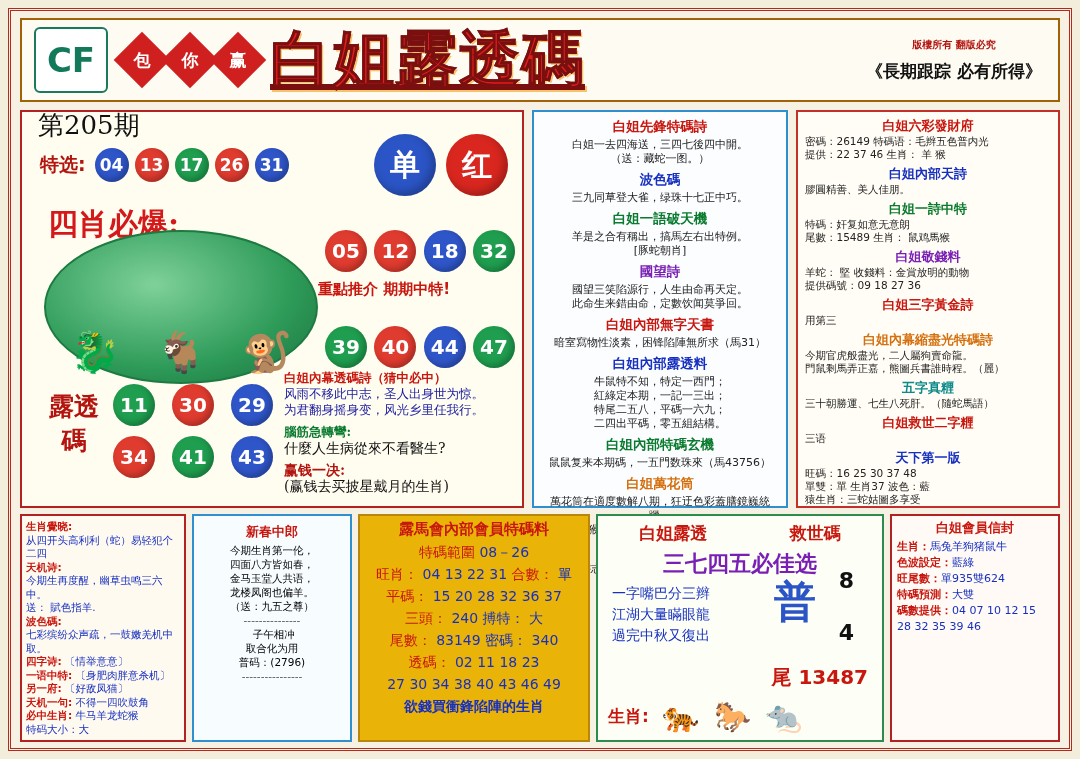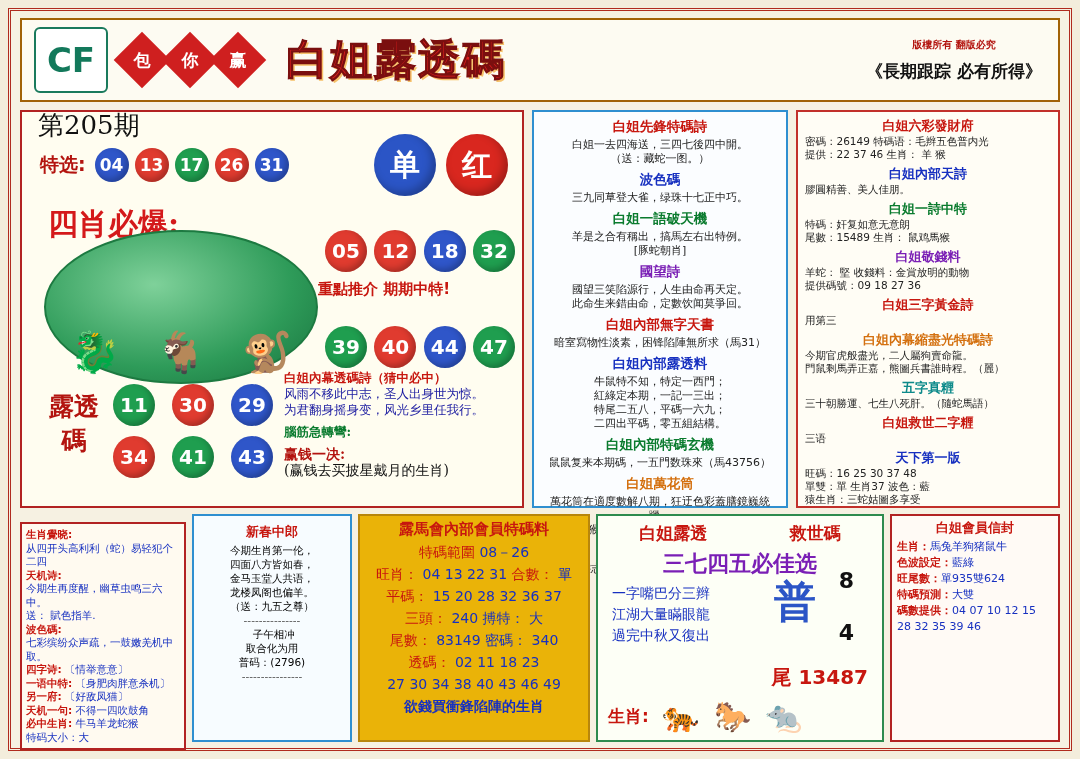--- a/index.html
+++ b/index.html
@@ -41,27 +41,28 @@
     width:40px;height:40px;margin:0 4px;
     background:#cf1f1f;transform:rotate(45deg);
     display:flex;align-items:center;justify-content:center;
   }
   .diamond span{
     transform:rotate(-45deg);
     color:#fff;font-size:17px;font-weight:bold;
     font-family:"DejaVu Sans",sans-serif;
   }
   .main-title{
-    margin-left:24px;
-    font-size:42px;font-weight:bold;
+    margin-left:8px;
+    font-size:61px;font-weight:bold;
     color:#e21d1d;
     -webkit-text-stroke:1px #7a0f0f;
     letter-spacing:2px;
     font-family:"DejaVu Sans",sans-serif;
     text-shadow:2px 2px 0 #f6c26b;
+    text-decoration:underline;
   }
   .header-right{
     margin-left:auto;margin-right:16px;text-align:center;
     color:#b3140f;font-weight:bold;
   }
   .header-right .line1{font-size:10px;}
   .header-right .line2{font-size:17px;margin-top:8px;color:#111;}
 
   
   .mid{
@@ -158,21 +159,21 @@
   
   .p-right{left:776px;top:0;width:264px;height:398px;border-color:#c2302a;background:#fffdf5;}
   .p-right .inner{padding:5px 7px;}
   .rblk{margin-bottom:4px;text-align:center;}
   .rblk .t{font-size:13px;font-weight:bold;}
   .rblk .c{font-size:10.5px;line-height:13px;color:#222;text-align:left;}
 
   
   .bot{position:absolute;left:20px;top:514px;width:1040px;height:228px;}
   .b-panel{position:absolute;box-sizing:border-box;border:2px solid #2d8b4e;background:#fdfcf3;}
-  .b1{left:0;top:8px;width:166px;height:228px;border-color:#b22222;background:#fffaf0;}
+  .b1{left:0;top:0;width:166px;height:228px;border-color:#b22222;background:#fffaf0;}
   .b2{left:172px;top:0;width:160px;height:228px;border-color:#2f8fd0;background:#f7fcff;}
   .b3{left:338px;top:0;width:232px;height:228px;border-color:#b8860b;background:#eab308;}
   .b4{left:576px;top:0;width:288px;height:228px;border-color:#2d8b4e;background:#fdfff6;}
   .b5{left:870px;top:0;width:170px;height:228px;border-color:#b22222;background:#fffaf5;}
 
   .b1 .ln{font-size:10.5px;line-height:13.5px;padding:0 4px;}
   .b2 .ln{font-size:10.5px;line-height:14px;padding:0 5px;text-align:center;}
   .b3 .hd{
     text-align:center;font-size:15px;font-weight:bold;color:#c7170f;
     margin:4px 0 2px;
@@ -281,20 +282,21 @@
           <span class="ball big green">41</span>
           <span class="ball big blue">43</span>
         </div>
       </div>
 
       <div class="poem">
         <div class="hd">白姐內幕透碼詩（猜中必中）</div>
         <div>风雨不移此中志，圣人出身世为惊。</div>
         <div>为君翻身摇身变，风光乡里任我行。</div>
         <div class="q" style="margin-top:6px">腦筋急轉彎:</div>
+        <div style="font-size:14px;color:#111">什麼人生病從來不看醫生?</div>
         <div class="win" style="margin-top:6px;font-size:14px">赢钱一决:</div>
         <div style="font-size:14px;color:#111">(赢钱去买披星戴月的生肖)</div>
       </div>
     </div>
 
     <div class="panel p-mid">
       <div class="inner">
         <div class="blk">
           <div class="t c-red">白姐先鋒特碼詩</div>
           <div class="c">白姐一去四海送，三四七後四中開。</div>

